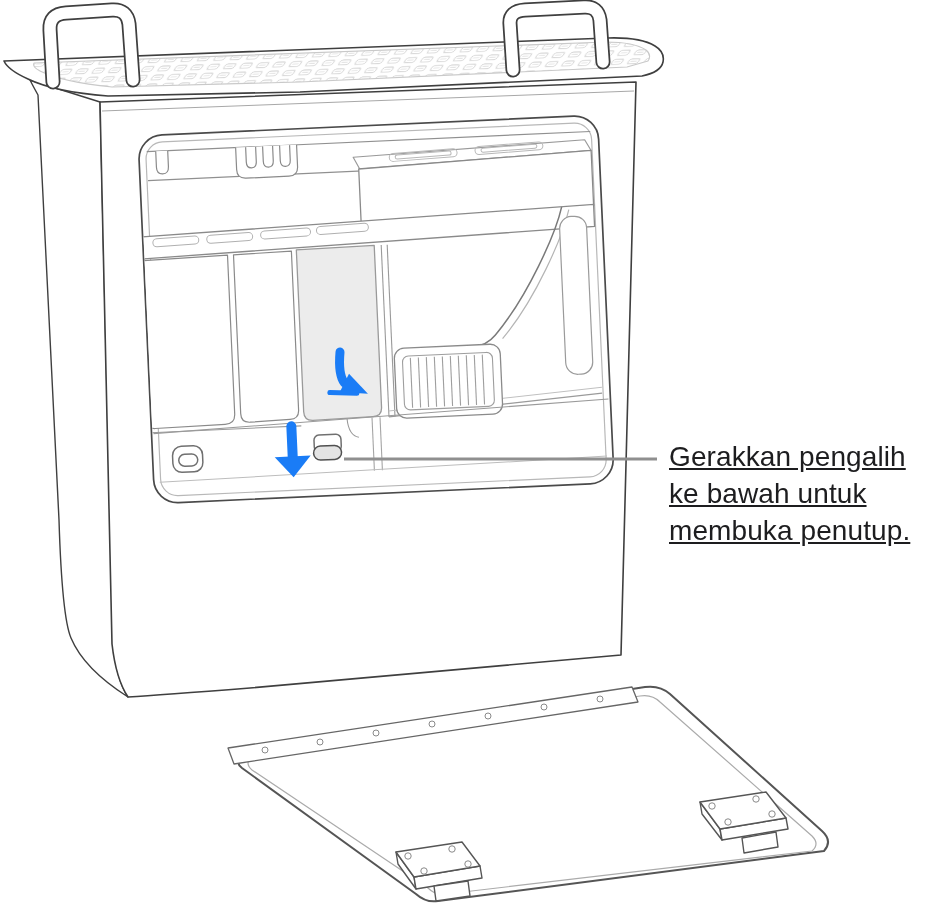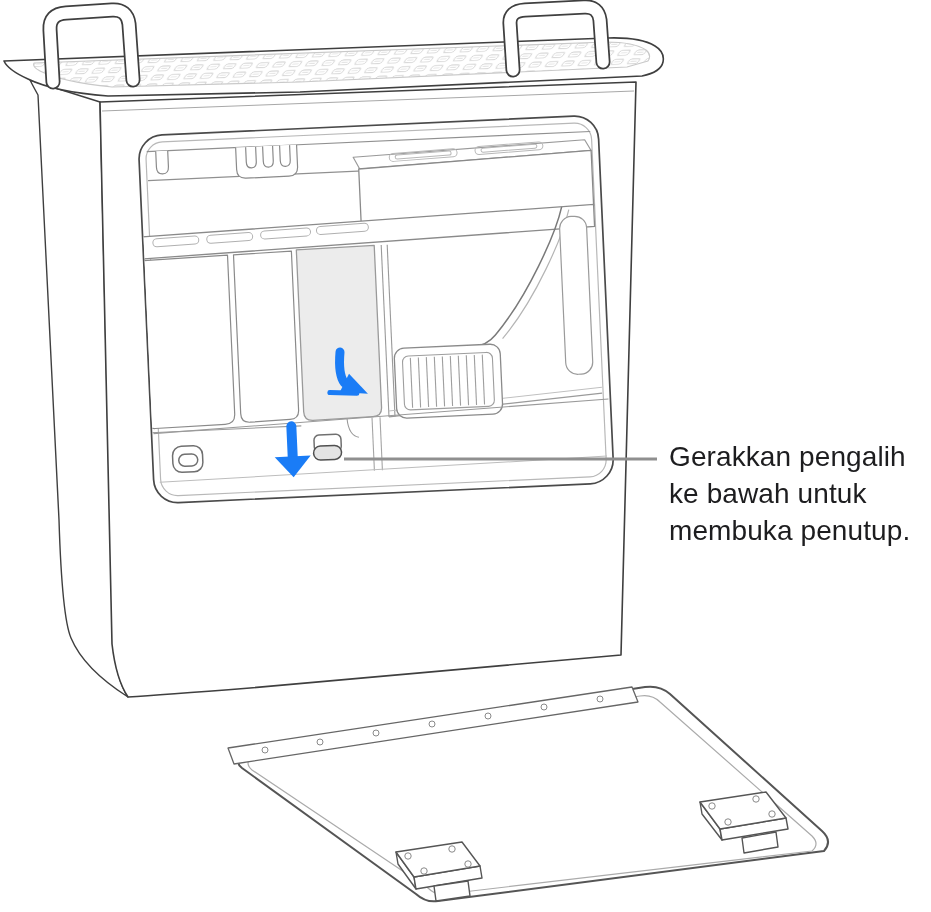--- a/index.html
+++ b/index.html
@@ -1,21 +1,21 @@
 <!DOCTYPE html>
 <html><head>
 <meta charset="utf-8">
 <style>
   html,body{margin:0;padding:0;background:#ffffff;}
   .stage{position:relative;width:931px;height:912px;background:#fff;overflow:hidden;
          font-family:"Liberation Sans","DejaVu Sans",sans-serif;}
   .stage svg{position:absolute;left:0;top:0;}
   .callout-text{position:absolute;left:669px;top:438px;width:260px;
         font-size:28px;line-height:37px;color:#1d1d1f;white-space:pre-line;
-        letter-spacing:0.1px;}
+        letter-spacing:0.1px;text-decoration:underline;}
 </style>
 </head>
 <body>
 
 <div class="stage">
 
 <svg width="931" height="912" viewBox="0 0 931 912">
   <defs>
     <pattern id="lat" width="16" height="9" patternUnits="userSpaceOnUse" patternTransform="skewX(-38) rotate(-2)">
       <rect x="2" y="1.5" width="10" height="5" rx="2.2" fill="none" stroke="#d9d9d9" stroke-width="1"></rect>

